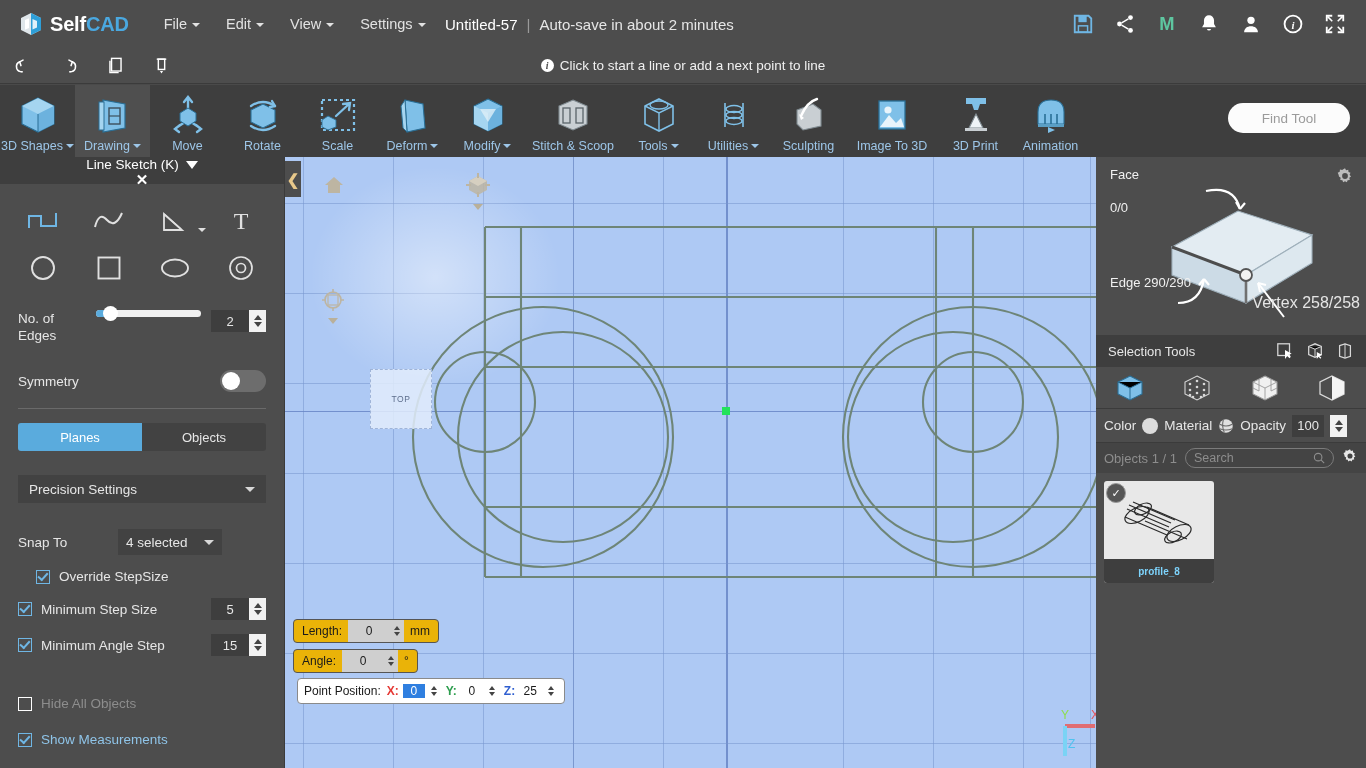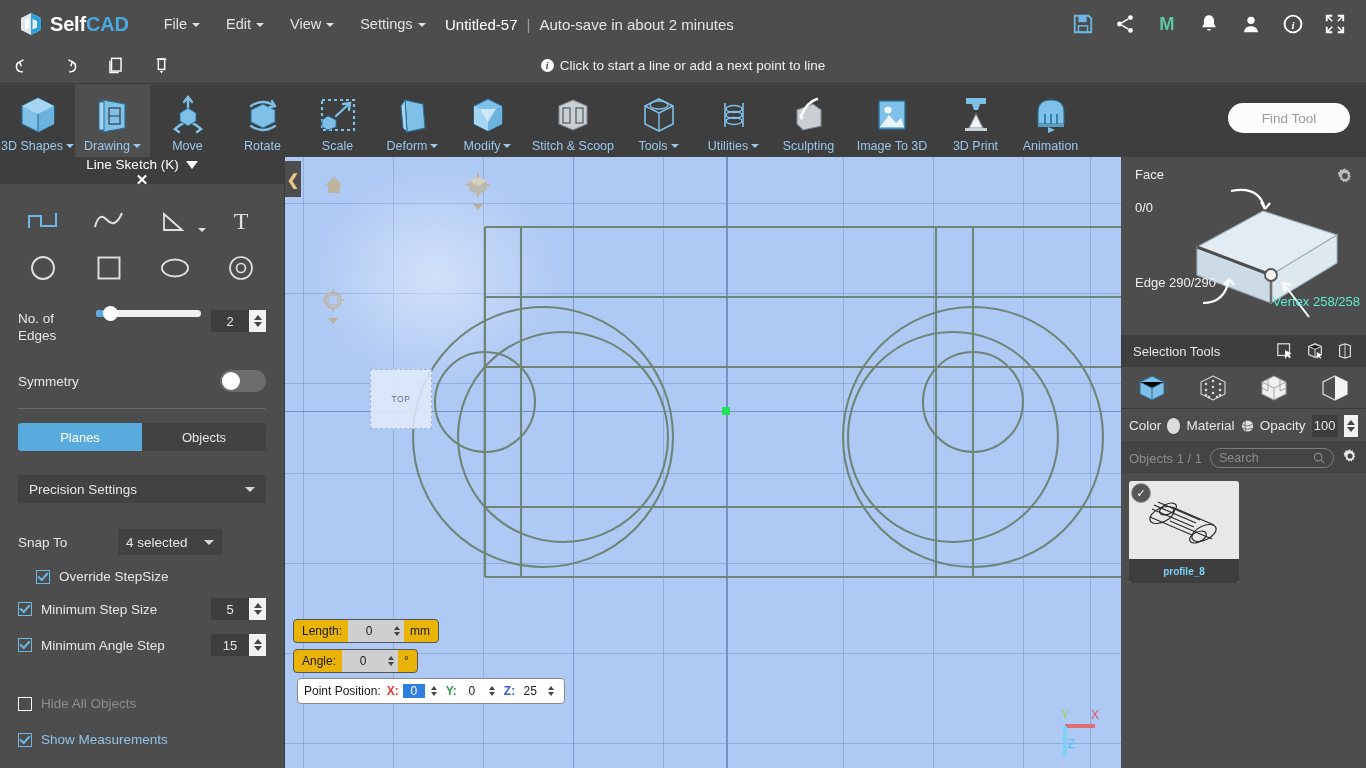--- a/index.html
+++ b/index.html
@@ -240,29 +240,29 @@
   }
   .pp-input.sel { background: #2f7fe0; color: #ffffff; }
   .pp-spin {
     width: 13px; height: 20px; display: flex; flex-direction: column;
     align-items: center; justify-content: center; gap: 2px; cursor: pointer; margin: 0 3px;
   }
   .axis-gizmo { position: absolute; right: 8px; bottom: 4px; width: 70px; height: 60px; }
 
   
   .rightpanel {
-    position: absolute; right: 0; top: 157px; width: 245px; bottom: 0;
+    position: absolute; right: 0; top: 157px; width: 270px; bottom: 0;
     background: #4d4d4d; overflow: hidden;
   }
   .rp-top { position: relative; height: 178px; }
   .rp-gear { position: absolute; right: 12px; top: 10px; cursor: pointer; }
   .lbl-face { position: absolute; left: 14px; top: 10px; color: #f0f0f0; font-size: 13px; }
   .lbl-face .num { display:block; margin-top: 18px; }
   .lbl-edge { position: absolute; left: 14px; top: 118px; color: #f0f0f0; font-size: 13px; }
-  .lbl-vert { position: absolute; right: 6px; top: 137px; color: #5eead4; font-size: 13px; text-align: center;}
+  .lbl-vert { position: absolute; right: 6px; top: 137px; color: #e5e5e5; font-size: 16px; text-align: center;}
   .rp-strip {
     height: 32px; background: #3e3e3e; display: flex; align-items: center;
     justify-content: space-between; padding: 0 12px;
   }
   .rp-strip-title { color: #e6e6e6; font-size: 13px; }
   .sel-icons { display: flex; gap: 12px; align-items: center; }
   .mode-row {
     height: 42px; display: flex; align-items: center; border-bottom: 1px solid #3b3b3b;
   }
   .mode-cell { flex: 1; display: flex; align-items: center; justify-content: center; cursor: pointer; }

